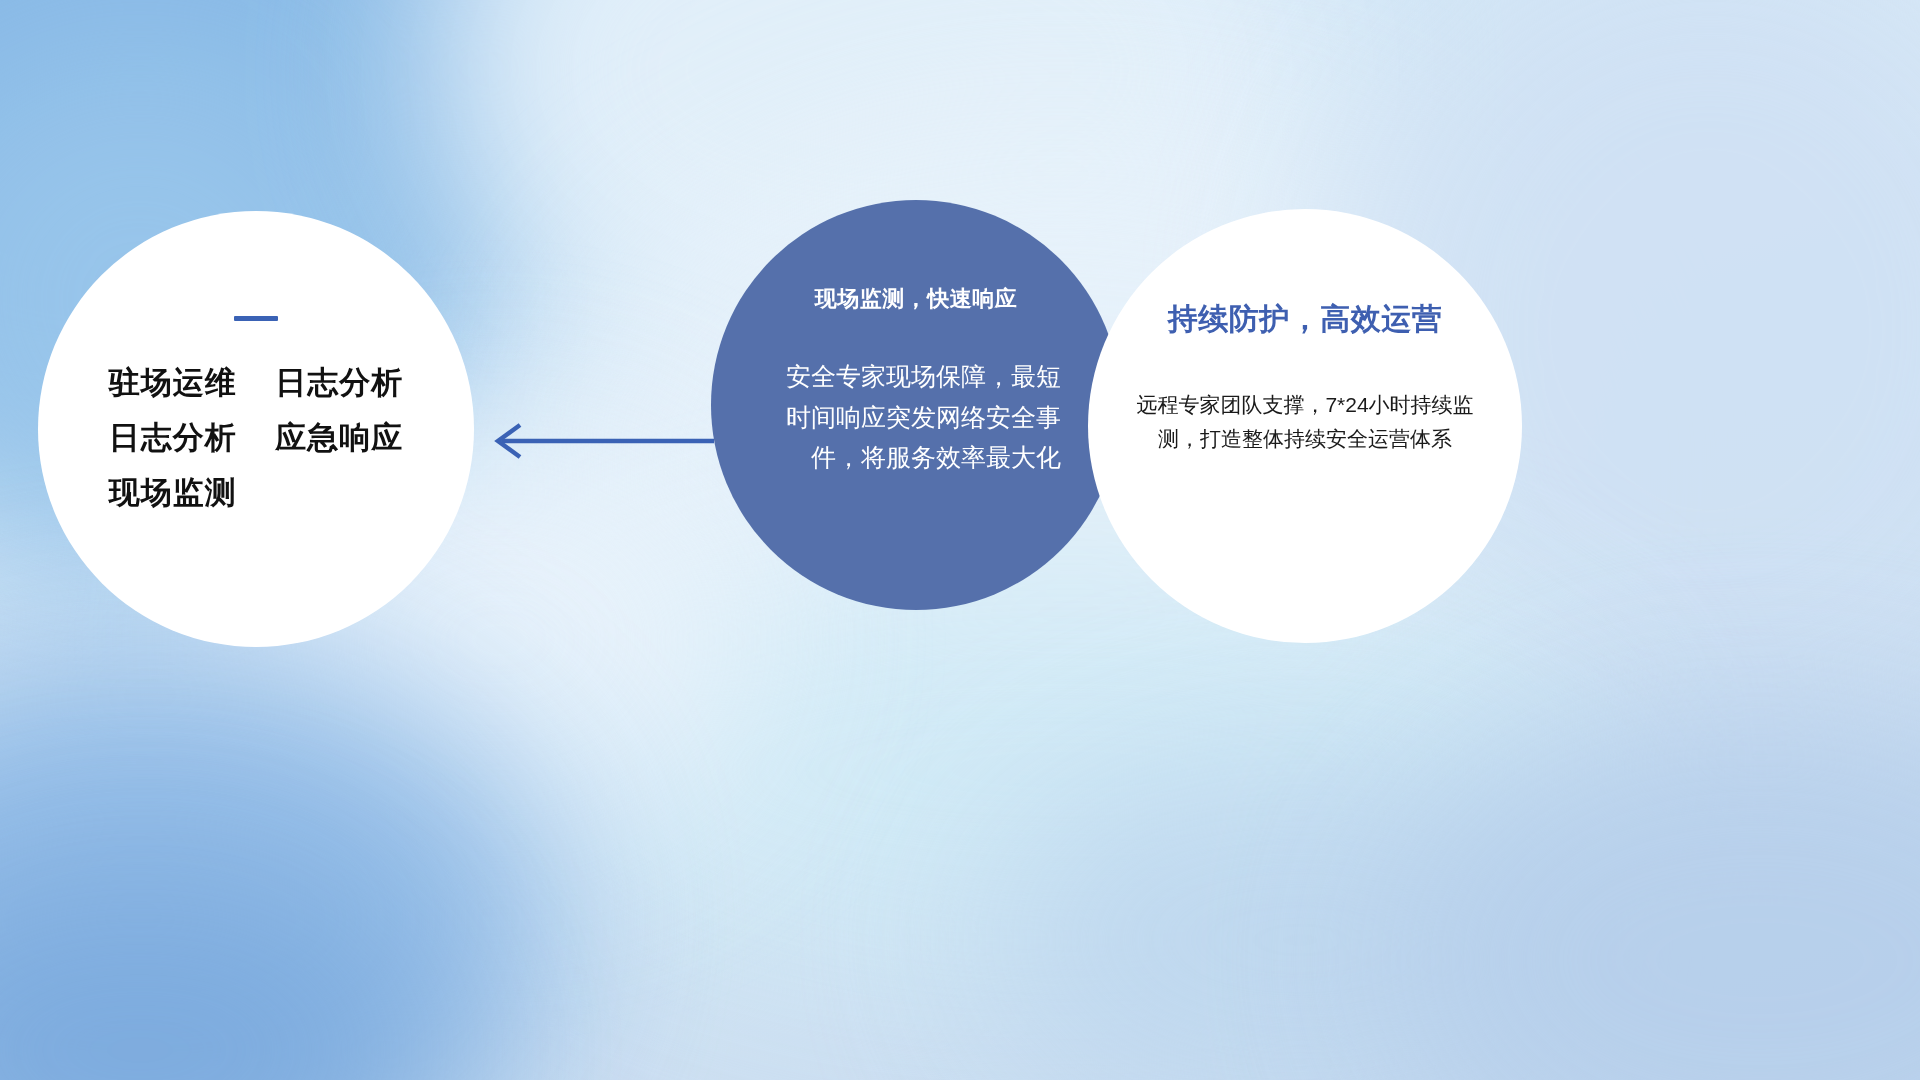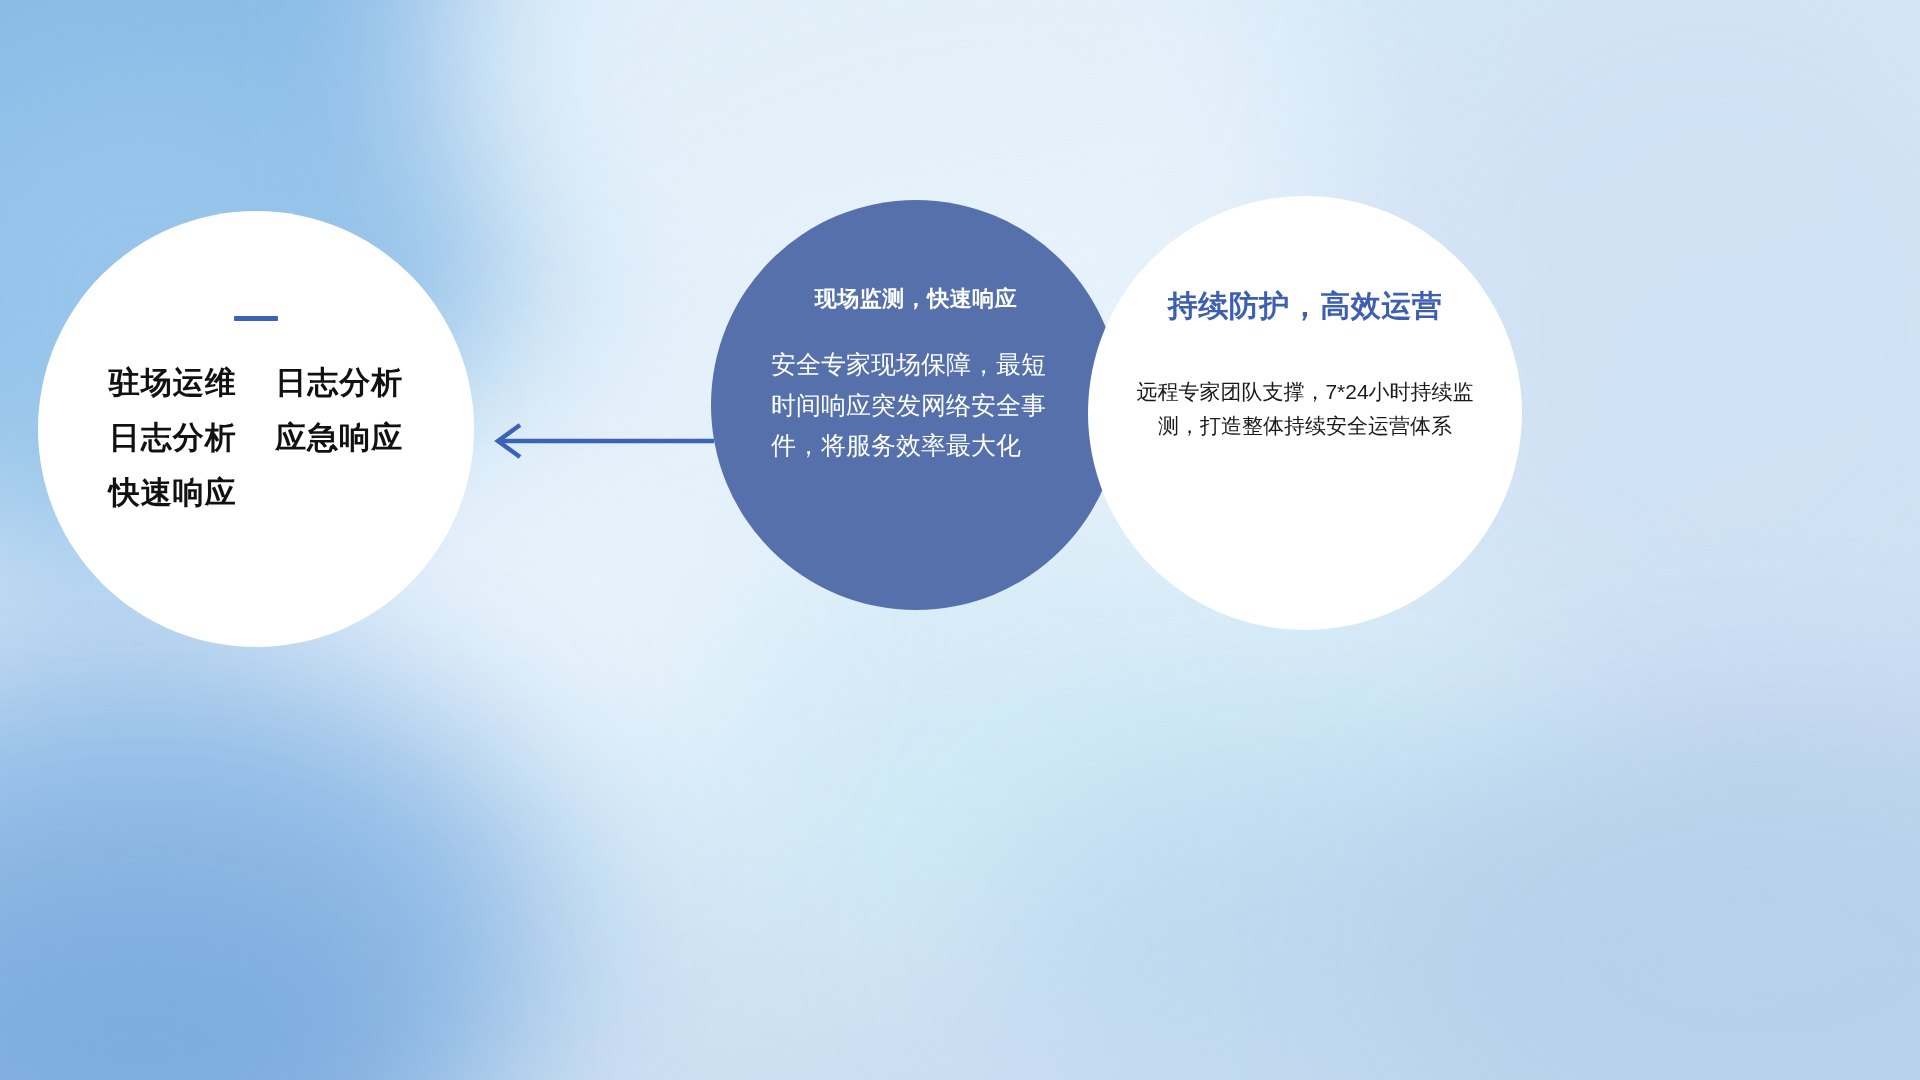--- a/index.html
+++ b/index.html
@@ -146,32 +146,32 @@
   }
   .mid-title {
     margin-top: 84px;
     color: #ffffff;
     font-weight: bold;
     font-size: 22px;
     letter-spacing: .5px;
     white-space: nowrap;
   }
   .mid-body {
-    margin-top: 30px;
+    margin-top: 42px;
     width: 290px;
     color: #ffffff;
     font-size: 25px;
     line-height: 1.62;
-    text-align: left;
+    text-align: right;
     font-weight: 400;
   }
 
   .circle-right {
     left: 1088px;
-    top: 196px;
+    top: 209px;
     width: 434px;
     height: 434px;
     background: #ffffff;
     z-index: 6;
   }
   .right-title {
     margin-top: 90px;
     color: #3e5fb0;
     font-weight: bold;
     font-size: 30px;
@@ -219,21 +219,21 @@
   <svg class="arrow" viewBox="0 0 230 46" xmlns="http://www.w3.org/2000/svg">
     <line x1="228" y1="23" x2="16" y2="23" stroke="#3a62b5" stroke-width="4.5"></line>
     <polyline points="34,7 12,23 34,39" fill="none" stroke="#3a62b5" stroke-width="4.5" stroke-linecap="butt" stroke-linejoin="miter"></polyline>
   </svg>
 
   <div class="circle circle-left">
     <div class="dash"></div>
     <div class="left-lines">
       <div>驻场运维    日志分析</div>
       <div>日志分析    应急响应</div>
-      <div>快速响应</div>
+      <div>现场监测</div>
     </div>
   </div>
 
   <div class="circle circle-mid">
     <div class="mid-title">现场监测，快速响应</div>
     <div class="mid-body">安全专家现场保障，最短时间响应突发网络安全事件，将服务效率最大化</div>
   </div>
 
   <div class="circle circle-right">
     <div class="right-title">持续防护，高效运营</div>

